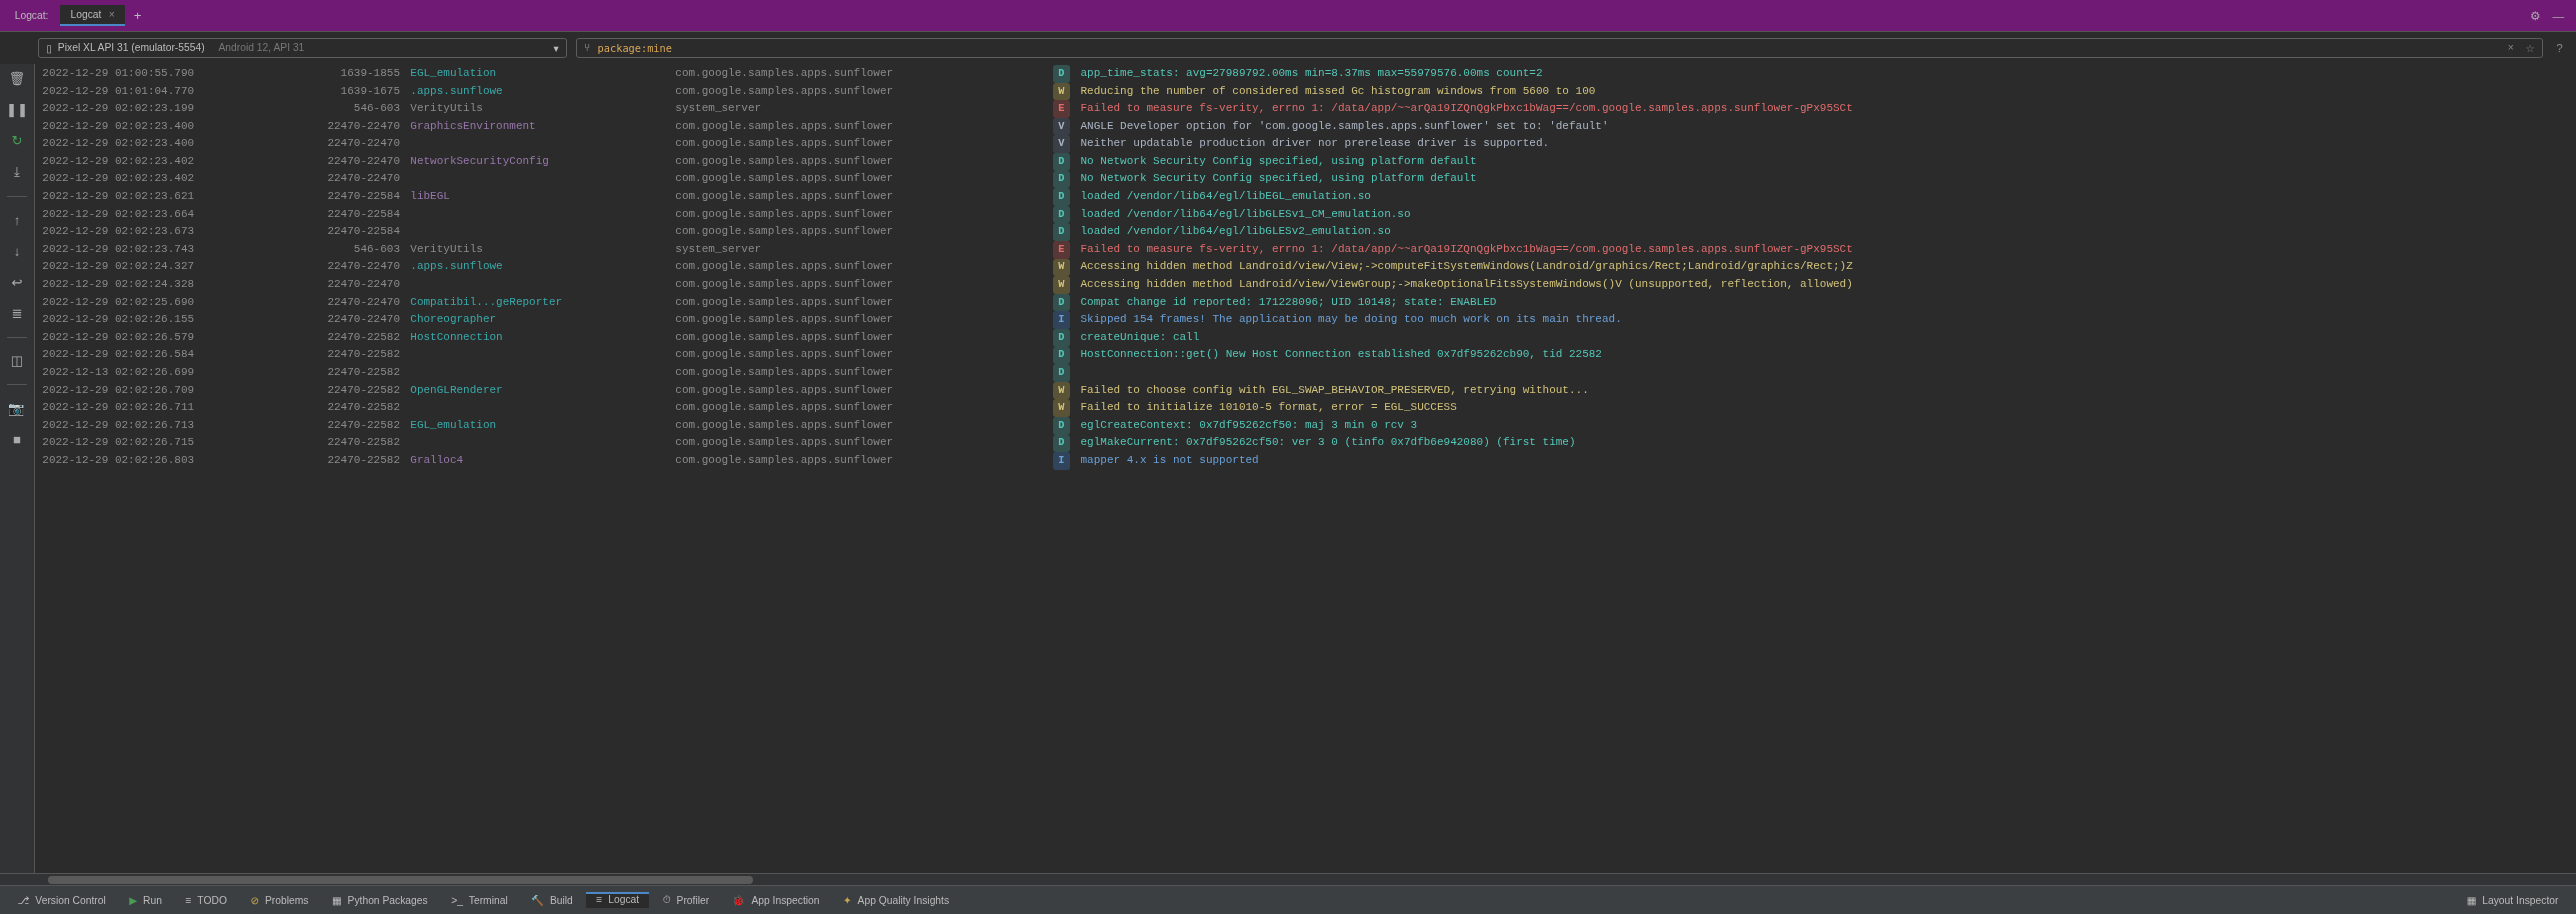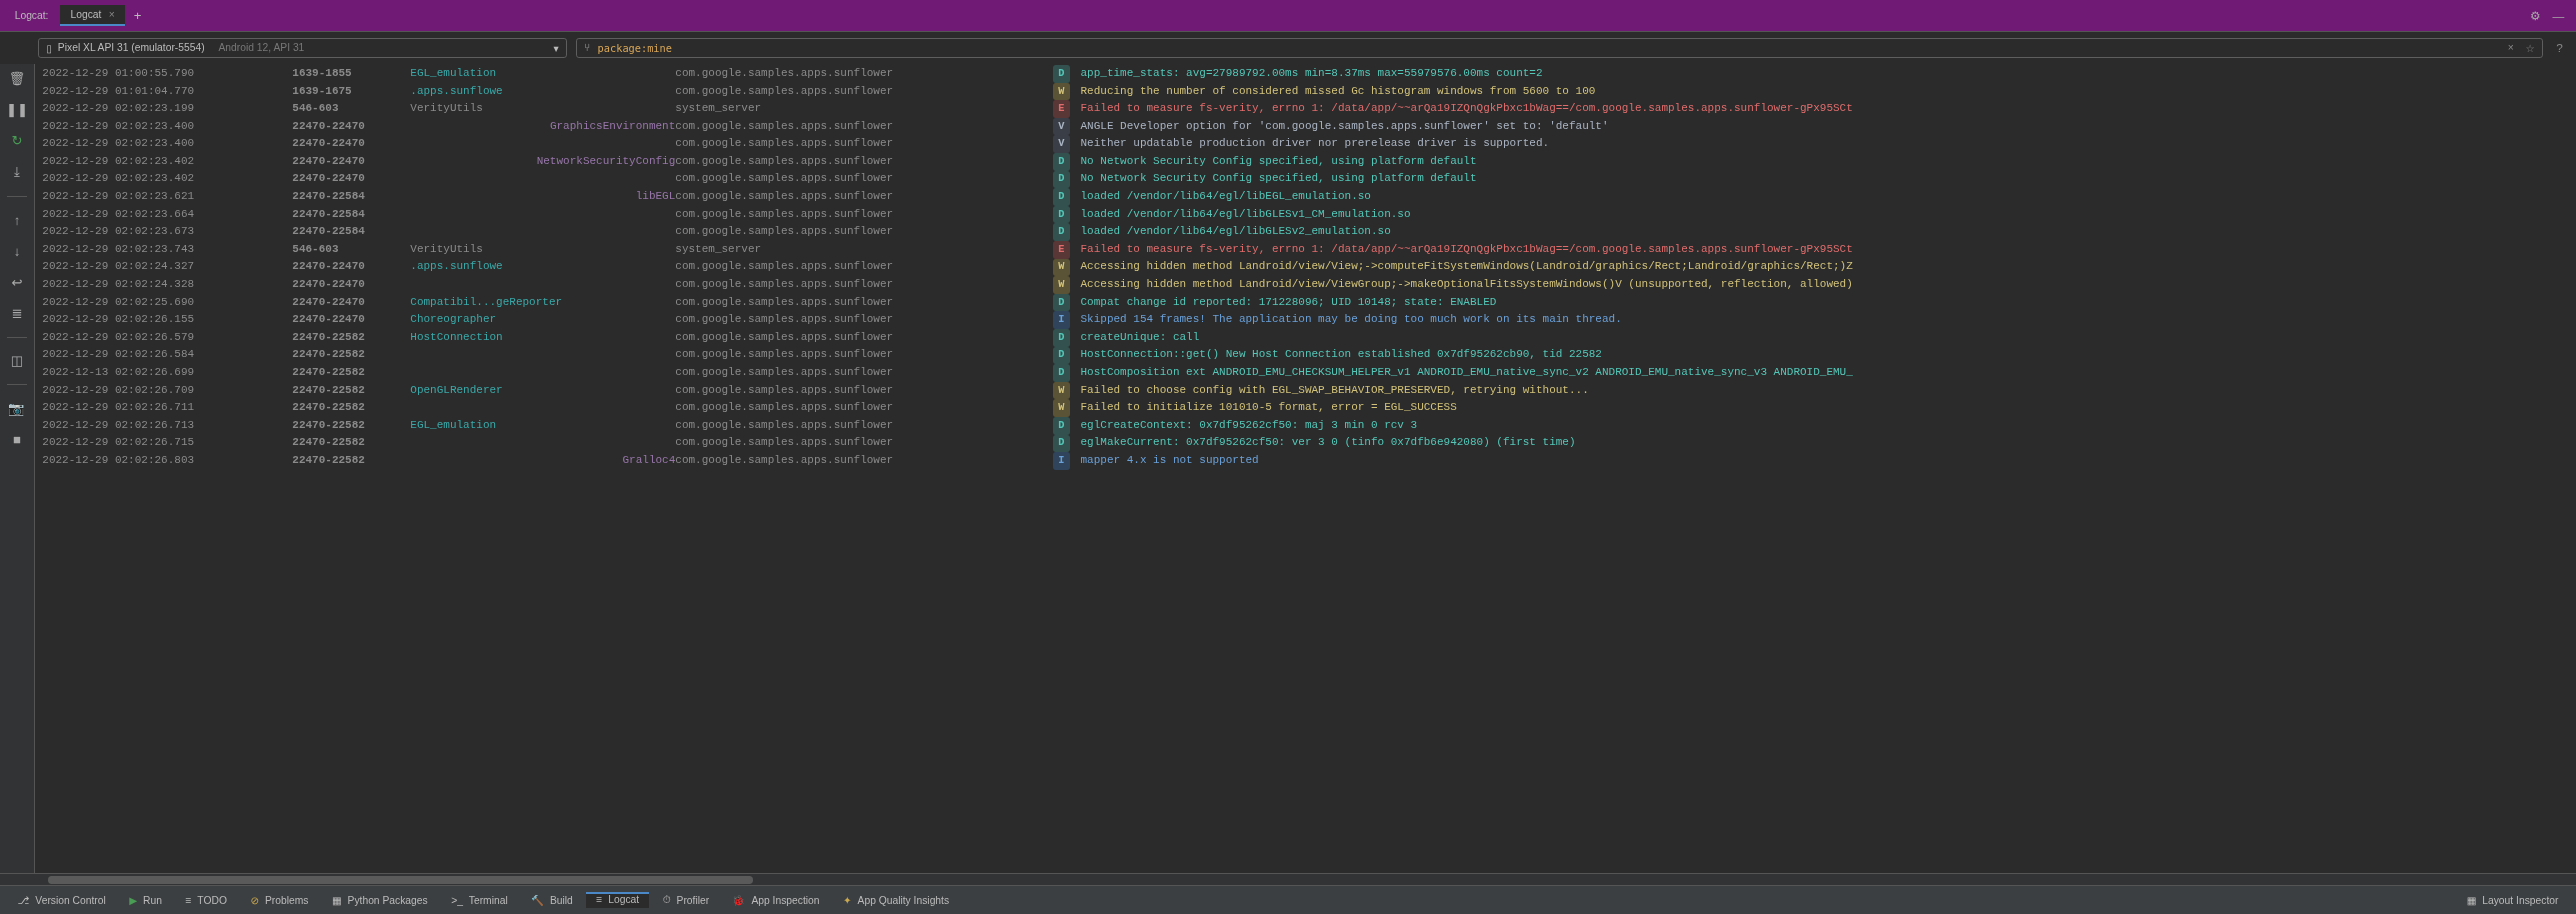--- a/index.html
+++ b/index.html
@@ -102,24 +102,24 @@
     flex: 1;
     overflow: auto;
     font-family: "Menlo","Consolas","Courier New",monospace;
     font-size: 11px;
     line-height: 1.35;
     padding: 1.5px 0 14.7px 7.3px;
     white-space: nowrap;
   }
   .log-row { display:flex; align-items:baseline; gap:0; }
   .c-ts   { color:#8a8a8a; width: 250px; display:inline-block; }
-  .c-pid  { color:#8a8a8a; width: 118px; display:inline-block; padding-right:10.3px;font-weight:bold;}
+  .c-pid  { color:#8a8a8a; width: 118px; display:inline-block; text-align:right; padding-right:10.3px;}
   .c-tag  { width: 265px; display:inline-block; color:#8a8a8a; }
   .c-tag.teal { color:#3aa9a9; }
-  .c-tag.purple { color:#9876aa;text-align:right; }
+  .c-tag.purple { color:#9876aa; }
   .c-pkg  { color:#8a8a8a; width: 367px; display:inline-block; }
   .c-lvl  {
     display:inline-flex; align-items:center; justify-content:center;
     width: 17.6px; height:17.6px; border-radius:2.9px; font-weight:bold;
     margin: 0 10.3px; font-size:10.3px;
   }
   .lvl-D { background:#33524f; color:#54c7b8; }
   .lvl-W { background:#5a5336; color:#d2c27a; }
   .lvl-E { background:#5a3737; color:#e06c6c; }
   .lvl-V { background:#3a3f47; color:#aab4c3; }
@@ -354,21 +354,20 @@
         <span class="c-pkg">com.google.samples.apps.sunflower</span>
         <span class="c-lvl lvl-D">D</span>
         <span class="c-msg msg-D">HostConnection::get() New Host Connection established 0x7df95262cb90, tid 22582</span>
       </div>
       <div class="log-row">
         <span class="c-ts">2022-12-13 02:02:26.699</span>
         <span class="c-pid">22470-22582</span>
         <span class="c-tag "></span>
         <span class="c-pkg">com.google.samples.apps.sunflower</span>
         <span class="c-lvl lvl-D">D</span>
-        <span class="c-msg msg-D">HostComposition ext ANDROID_EMU_CHECKSUM_HELPER_v1 ANDROID_EMU_native_sync_v2 ANDROID_EMU_native_sync_v3 ANDROID_EMU_</span>
       </div>
       <div class="log-row">
         <span class="c-ts">2022-12-29 02:02:26.709</span>
         <span class="c-pid">22470-22582</span>
         <span class="c-tag teal">OpenGLRenderer</span>
         <span class="c-pkg">com.google.samples.apps.sunflower</span>
         <span class="c-lvl lvl-W">W</span>
         <span class="c-msg msg-W">Failed to choose config with EGL_SWAP_BEHAVIOR_PRESERVED, retrying without...</span>
       </div>
       <div class="log-row">

